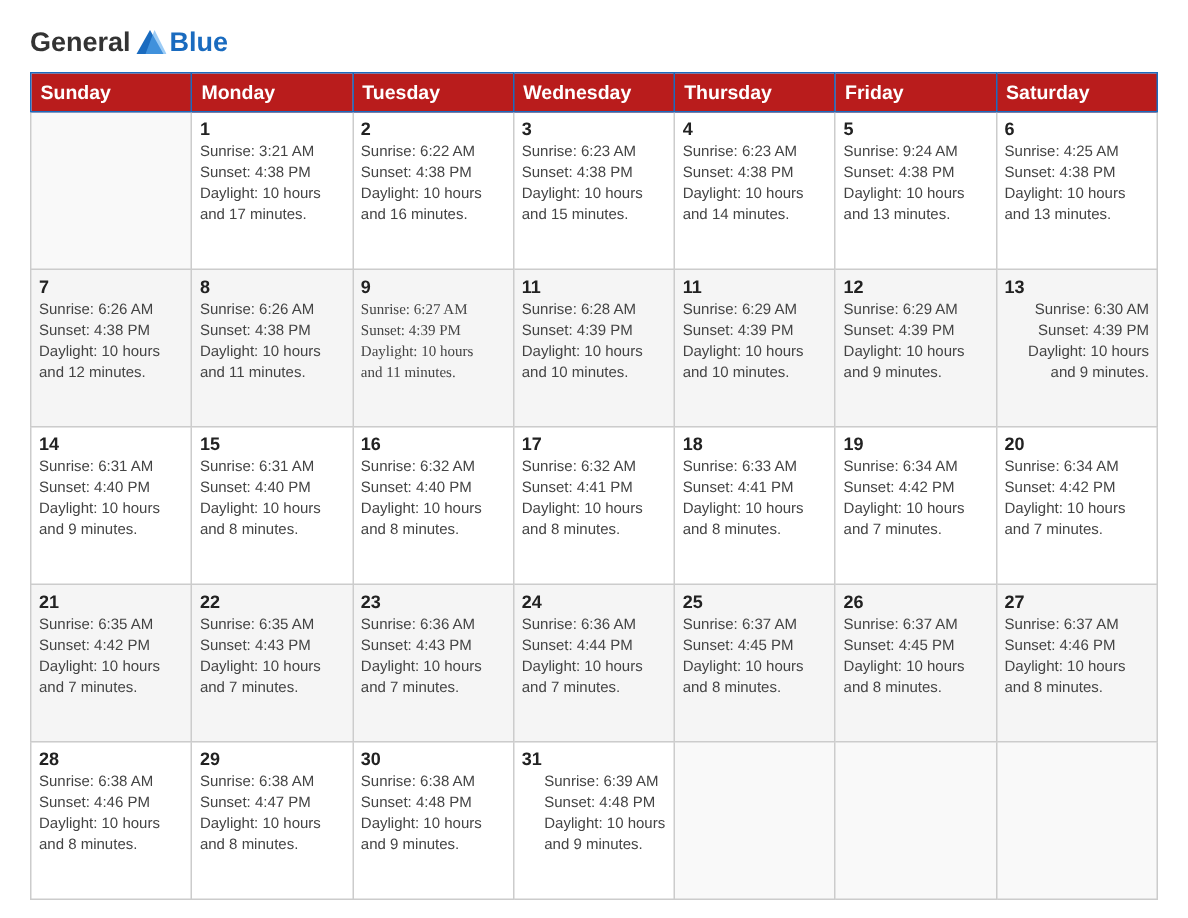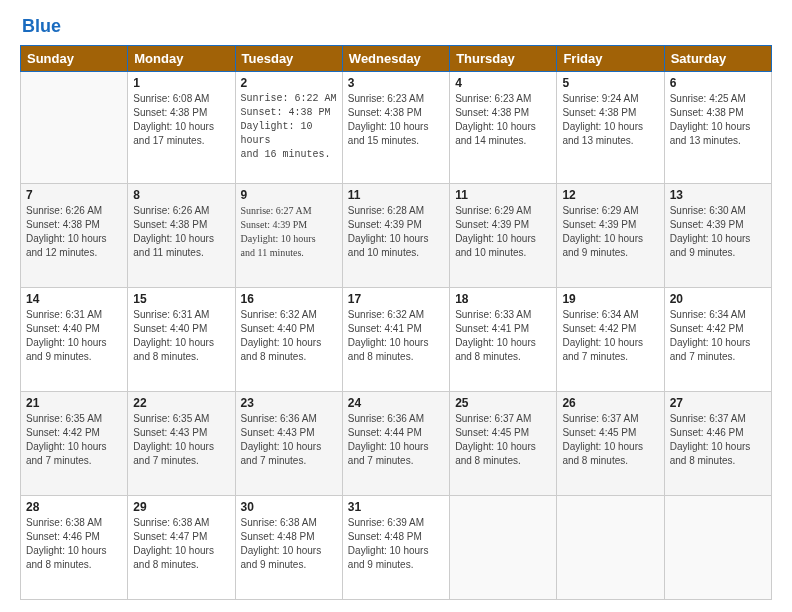--- a/index.html
+++ b/index.html
@@ -42,21 +42,21 @@
       color: #555;
     }
     .calendar {
       flex: 1;
       border: 1px solid #ccc;
       border-collapse: collapse;
       width: 100%;
       table-layout: fixed;
     }
     .calendar th {
-      background: #a16207;
+      background: #b91c1c;
       color: #fff;
       text-align: left;
       padding: 5px 6px;
       font-size: 13px;
       font-weight: bold;
       border: 1px solid #1a6bbf;
     }
     .calendar td {
       border: 1px solid #ccc;
       vertical-align: top;
@@ -84,20 +84,26 @@
     }
   </style>
 </head>
 <body>
 
 <div class="page">
   <div class="header">
     <div class="logo">
       <div>
         <div style="display:flex;align-items:center;">
+          <div style="font-size:18px;font-weight:bold;line-height:1.15;">
+            <span style="color:#333;">General</span><svg width="22" height="22" viewBox="0 0 22 22" style="vertical-align:middle;margin-left:2px;">
+                <polygon points="11,2 20,18 2,18" fill="#1a6bbf"></polygon>
+                <polygon points="14,2 22,18 8,18" fill="#5aaaf0" opacity="0.6"></polygon>
+              </svg>
+          </div>
           <div style="font-size:18px;font-weight:bold;color:#1a6bbf;margin-top:-2px;margin-left:2px;">Blue</div>
         </div>
       </div>
     </div>
     <div class="title-block">
       <div class="month-year"></div>
       <div class="location"></div>
     </div>
   </div>
 
@@ -111,28 +117,28 @@
           <th>Thursday</th>
           <th>Friday</th>
           <th>Saturday</th>
         </tr>
     </thead>
     <tbody id="calendar-body">
     <tr>
           <td class="empty-cell"></td>
           <td>
             <div class="day-number">1</div>
-            <div class="day-info" style="white-space: pre-line;">Sunrise: 6:08 AM
+            <div class="day-info" style="white-space: pre-line;">Sunrise: 3:21 AM
 Sunset: 4:38 PM
 Daylight: 10 hours
 and 17 minutes.</div>
           </td>
           <td>
             <div class="day-number">2</div>
-            <div class="day-info" style="white-space: pre-line; font-family: Liberation Mono, monospace;">Sunrise: 6:22 AM
+            <div class="day-info" style="white-space: pre-line;">Sunrise: 6:22 AM
 Sunset: 4:38 PM
 Daylight: 10 hours
 and 16 minutes.</div>
           </td>
           <td>
             <div class="day-number">3</div>
             <div class="day-info" style="white-space: pre-line;">Sunrise: 6:23 AM
 Sunset: 4:38 PM
 Daylight: 10 hours
 and 15 minutes.</div>
@@ -197,21 +203,21 @@
           </td>
           <td>
             <div class="day-number">12</div>
             <div class="day-info" style="white-space: pre-line;">Sunrise: 6:29 AM
 Sunset: 4:39 PM
 Daylight: 10 hours
 and 9 minutes.</div>
           </td>
           <td>
             <div class="day-number">13</div>
-            <div class="day-info" style="white-space: pre-line;">Sunrise: 6:30 AM
+            <div class="day-info" style="white-space: pre-line; text-align: right;">Sunrise: 6:30 AM
 Sunset: 4:39 PM
 Daylight: 10 hours
 and 9 minutes.</div>
           </td>
         </tr>
         <tr>
           <td>
             <div class="day-number">14</div>
             <div class="day-info" style="white-space: pre-line;">Sunrise: 6:31 AM
 Sunset: 4:40 PM
@@ -329,21 +335,21 @@
           </td>
           <td>
             <div class="day-number">30</div>
             <div class="day-info" style="white-space: pre-line;">Sunrise: 6:38 AM
 Sunset: 4:48 PM
 Daylight: 10 hours
 and 9 minutes.</div>
           </td>
           <td>
             <div class="day-number">31</div>
-            <div class="day-info" style="white-space: pre-line;">Sunrise: 6:39 AM
+            <div class="day-info" style="white-space: pre-line; margin-left: 15px;">Sunrise: 6:39 AM
 Sunset: 4:48 PM
 Daylight: 10 hours
 and 9 minutes.</div>
           </td>
           <td class="empty-cell"></td>
           <td class="empty-cell"></td>
           <td class="empty-cell"></td>
         </tr>
       </tbody>
   </table>

